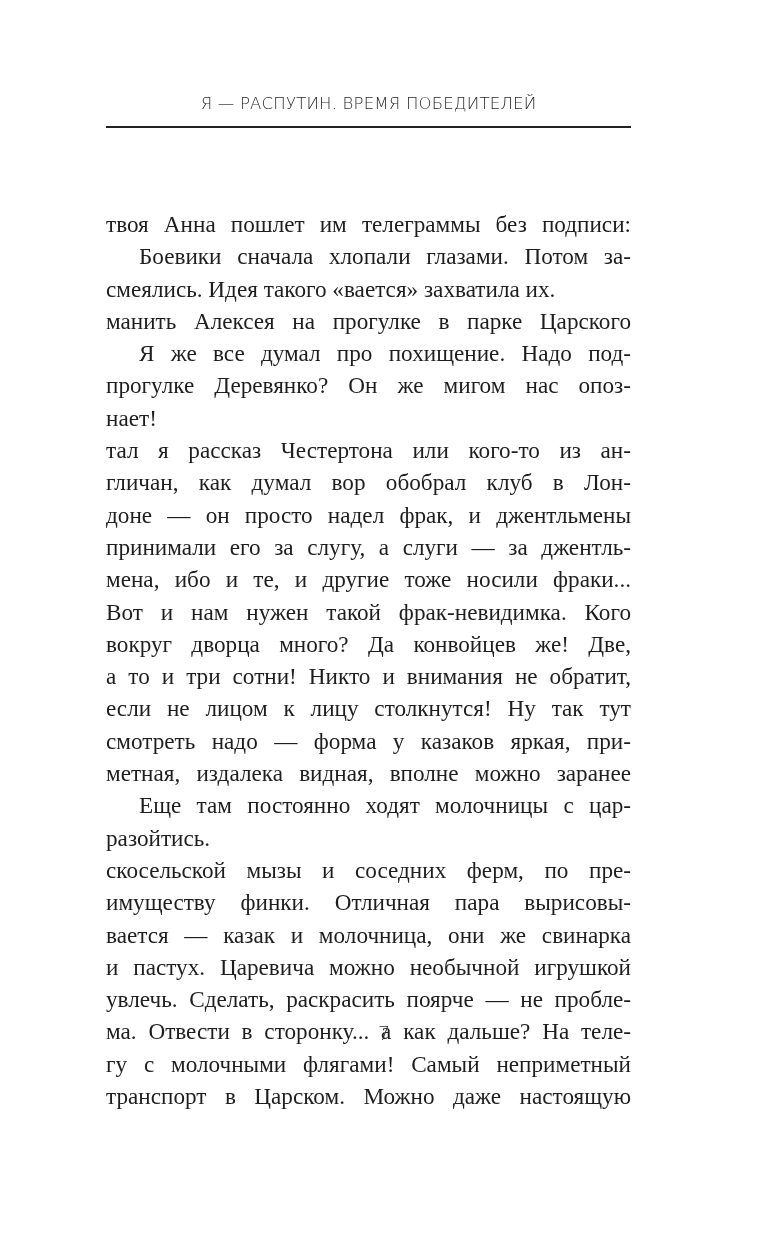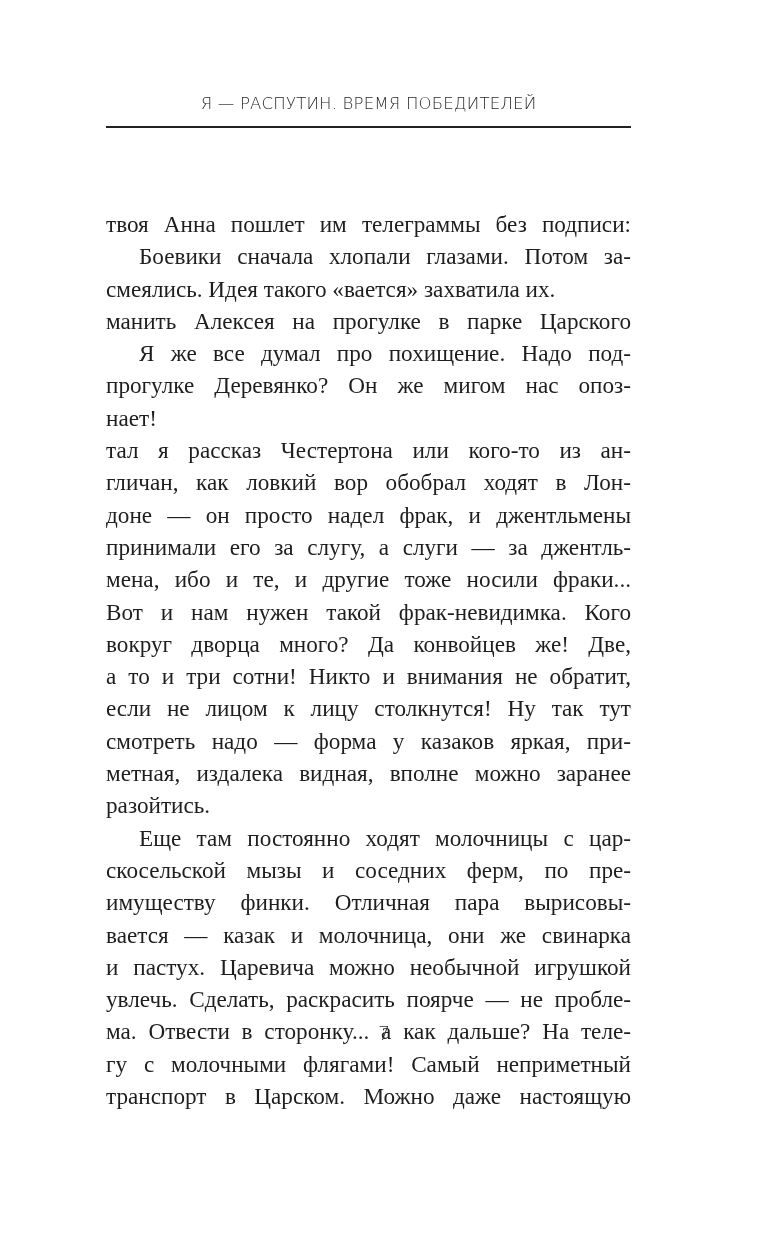--- a/index.html
+++ b/index.html
@@ -33,32 +33,32 @@
 
 <div class="body-text" id="body-text">
     <span class="line">твоя Анна пошлет им телеграммы без подписи:</span>
     <span class="line indent">Боевики сначала хлопали глазами. Потом за-</span>
     <span class="line last">смеялись. Идея такого «вается» захватила их.</span>
     <span class="line">манить Алексея на прогулке в парке Царского</span>
     <span class="line indent">Я же все думал про похищение. Надо под-</span>
     <span class="line">прогулке Деревянко? Он же мигом нас опоз-</span>
     <span class="line last">нает!</span>
     <span class="line">тал я рассказ Честертона или кого-то из ан-</span>
-    <span class="line">гличан, как ловкий вор обобрал ходят в Лон-</span>
+    <span class="line">гличан, как думал вор обобрал клуб в Лон-</span>
     <span class="line">доне — он просто надел фрак, и джентльмены</span>
     <span class="line">принимали его за слугу, а слуги — за джентль-</span>
     <span class="line">мена, ибо и те, и другие тоже носили фраки...</span>
     <span class="line">Вот и нам нужен такой фрак-невидимка. Кого</span>
     <span class="line">вокруг дворца много? Да конвойцев же! Две,</span>
     <span class="line">а то и три сотни! Никто и внимания не обратит,</span>
     <span class="line">если не лицом к лицу столкнутся! Ну так тут</span>
     <span class="line">смотреть надо — форма у казаков яркая, при-</span>
     <span class="line">метная, издалека видная, вполне можно заранее</span>
+    <span class="line indent">Еще там постоянно ходят молочницы с цар-</span>
     <span class="line last">разойтись.</span>
-    <span class="line indent">Еще там постоянно ходят молочницы с цар-</span>
     <span class="line">скосельской мызы и соседних ферм, по пре-</span>
     <span class="line">имуществу финки. Отличная пара вырисовы-</span>
     <span class="line">вается — казак и молочница, они же свинарка</span>
     <span class="line">и пастух. Царевича можно необычной игрушкой</span>
     <span class="line">увлечь. Сделать, раскрасить поярче — не пробле-</span>
     <span class="line">ма. Отвести в сторонку... а как дальше? На теле-</span>
     <span class="line">гу с молочными флягами! Самый неприметный</span>
     <span class="line">транспорт в Царском. Можно даже настоящую</span>
   </div>
 

